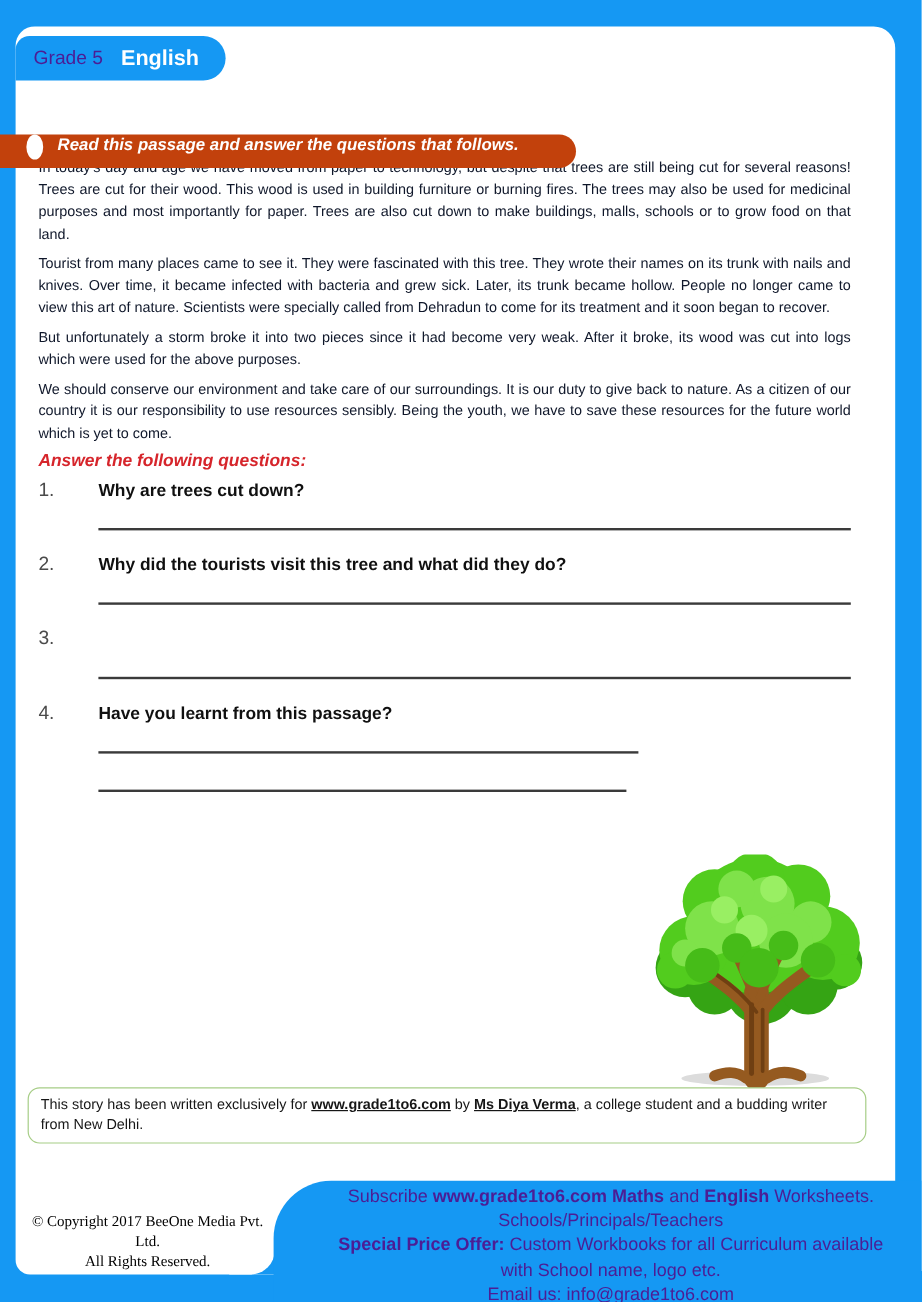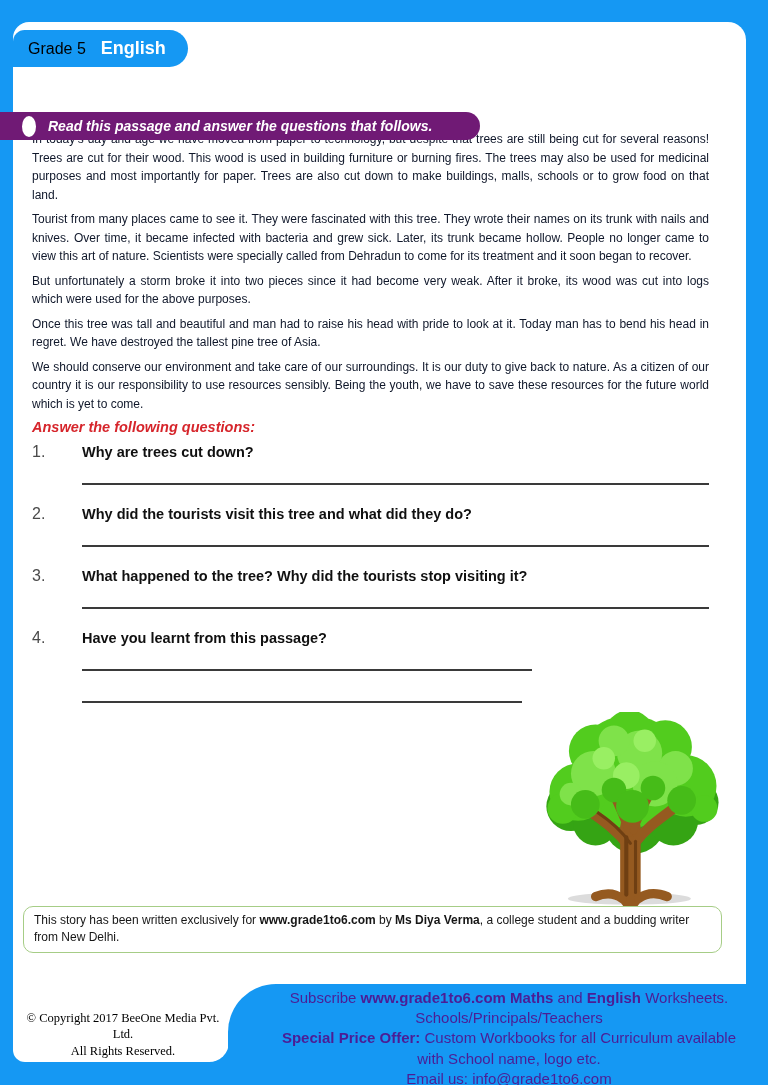--- a/index.html
+++ b/index.html
@@ -21,29 +21,29 @@
 
   .grade-badge {
     position:absolute; left:13px; top:30px;
     height:37px;
     background:#1598F3;
     border-radius:12px 19px 19px 0;
     display:flex; align-items:center;
     padding:0 22px 0 15px;
     z-index:5;
   }
-  .grade-badge .grade { color:#000000; font-size:16px; font-weight:400; }
+  .grade-badge .grade { color:#4c1d95; font-size:16px; font-weight:400; }
   .grade-badge .subject { color:#fff; font-size:18px; font-weight:700; margin-left:15px; }
 
   .banner {
     position:absolute; left:0; top:112px;
     width:480px; height:28px;
-    background:#701a75;
+    background:#c2410c;
     border-radius:0 14px 14px 0;
-    display:flex; align-items:center;
+    display:flex; align-items:flex-start;
     z-index:6;
   }
   .banner .oval {
     width:14px; height:21px;
     background:#fff; border-radius:50%;
     margin-left:22px;
   }
   .banner .banner-text {
     color:#fff; font-size:14px; font-weight:700; font-style:italic;
     margin-left:12px; white-space:nowrap;
@@ -94,21 +94,21 @@
     position:absolute; left:23px; top:906px;
     width:699px;
     border:1.5px solid #A6CD86;
     border-radius:10px;
     background:#fff;
     padding:5px 10px;
     font-size:12px; line-height:1.45;
     color:#161616;
     z-index:3;
   }
-  .note-box b { font-weight:700; }
+  .note-box b { font-weight:700;text-decoration:underline; }
 
   .footer-panel {
     position:absolute; left:228px; top:984px;
     width:540px; height:120px;
     background:#1598F3;
     border-radius:48px 0 0 0;
     color:#4c1d95;
     text-align:center;
     font-size:15px; line-height:20.2px;
     padding:4px 12px 0 34px;
@@ -148,40 +148,38 @@
 
 <div class="banner">
   <span class="oval"></span>
   <span class="banner-text">Read this passage and answer the questions that follows.</span>
 </div>
 
 <div class="content">
   <p class="para">In today’s day and age we have moved from paper to technology, but despite that trees are still being cut for several reasons! Trees are cut for their wood. This wood is used in building furniture or burning fires. The trees may also be used for medicinal purposes and most importantly for paper. Trees are also cut down to make buildings, malls, schools or to grow food on that land.</p>
   <p class="para">Tourist from many places came to see it. They were fascinated with this tree. They wrote their names on its trunk with nails and knives. Over time, it became infected with bacteria and grew sick. Later, its trunk became hollow. People no longer came to view this art of nature. Scientists were specially called from Dehradun to come for its treatment and it soon began to recover.</p>
   <p class="para">But unfortunately a storm broke it into two pieces since it had become very weak. After it broke, its wood was cut into logs which were used for the above purposes.</p>
-  <p class="para">Once this tree was tall and beautiful and man had to raise his head with pride to look at it. Today man has to bend his head in regret. We have destroyed the tallest pine tree of Asia.</p>
   <p class="para">We should conserve our environment and take care of our surroundings. It is our duty to give back to nature. As a citizen of our country it is our responsibility to use resources sensibly. Being the youth, we have to save these resources for the future world which is yet to come.</p>
 
   <div class="q-heading">Answer the following questions:</div>
 
   <div class="q-row">
     <span class="q-num">1.</span>
     <span class="q-text">Why are trees cut down?</span>
   </div>
   <div class="answer-line"></div>
 
   <div class="q-row">
     <span class="q-num">2.</span>
     <span class="q-text">Why did the tourists visit this tree and what did they do?</span>
   </div>
   <div class="answer-line"></div>
 
   <div class="q-row">
     <span class="q-num">3.</span>
-    <span class="q-text">What happened to the tree? Why did the tourists stop visiting it?</span>
   </div>
   <div class="answer-line"></div>
 
   <div class="q-row">
     <span class="q-num">4.</span>
     <span class="q-text">Have you learnt from this passage?</span>
   </div>
   <div class="answer-line short1"></div>
   <div class="answer-line short2"></div>
 </div>

